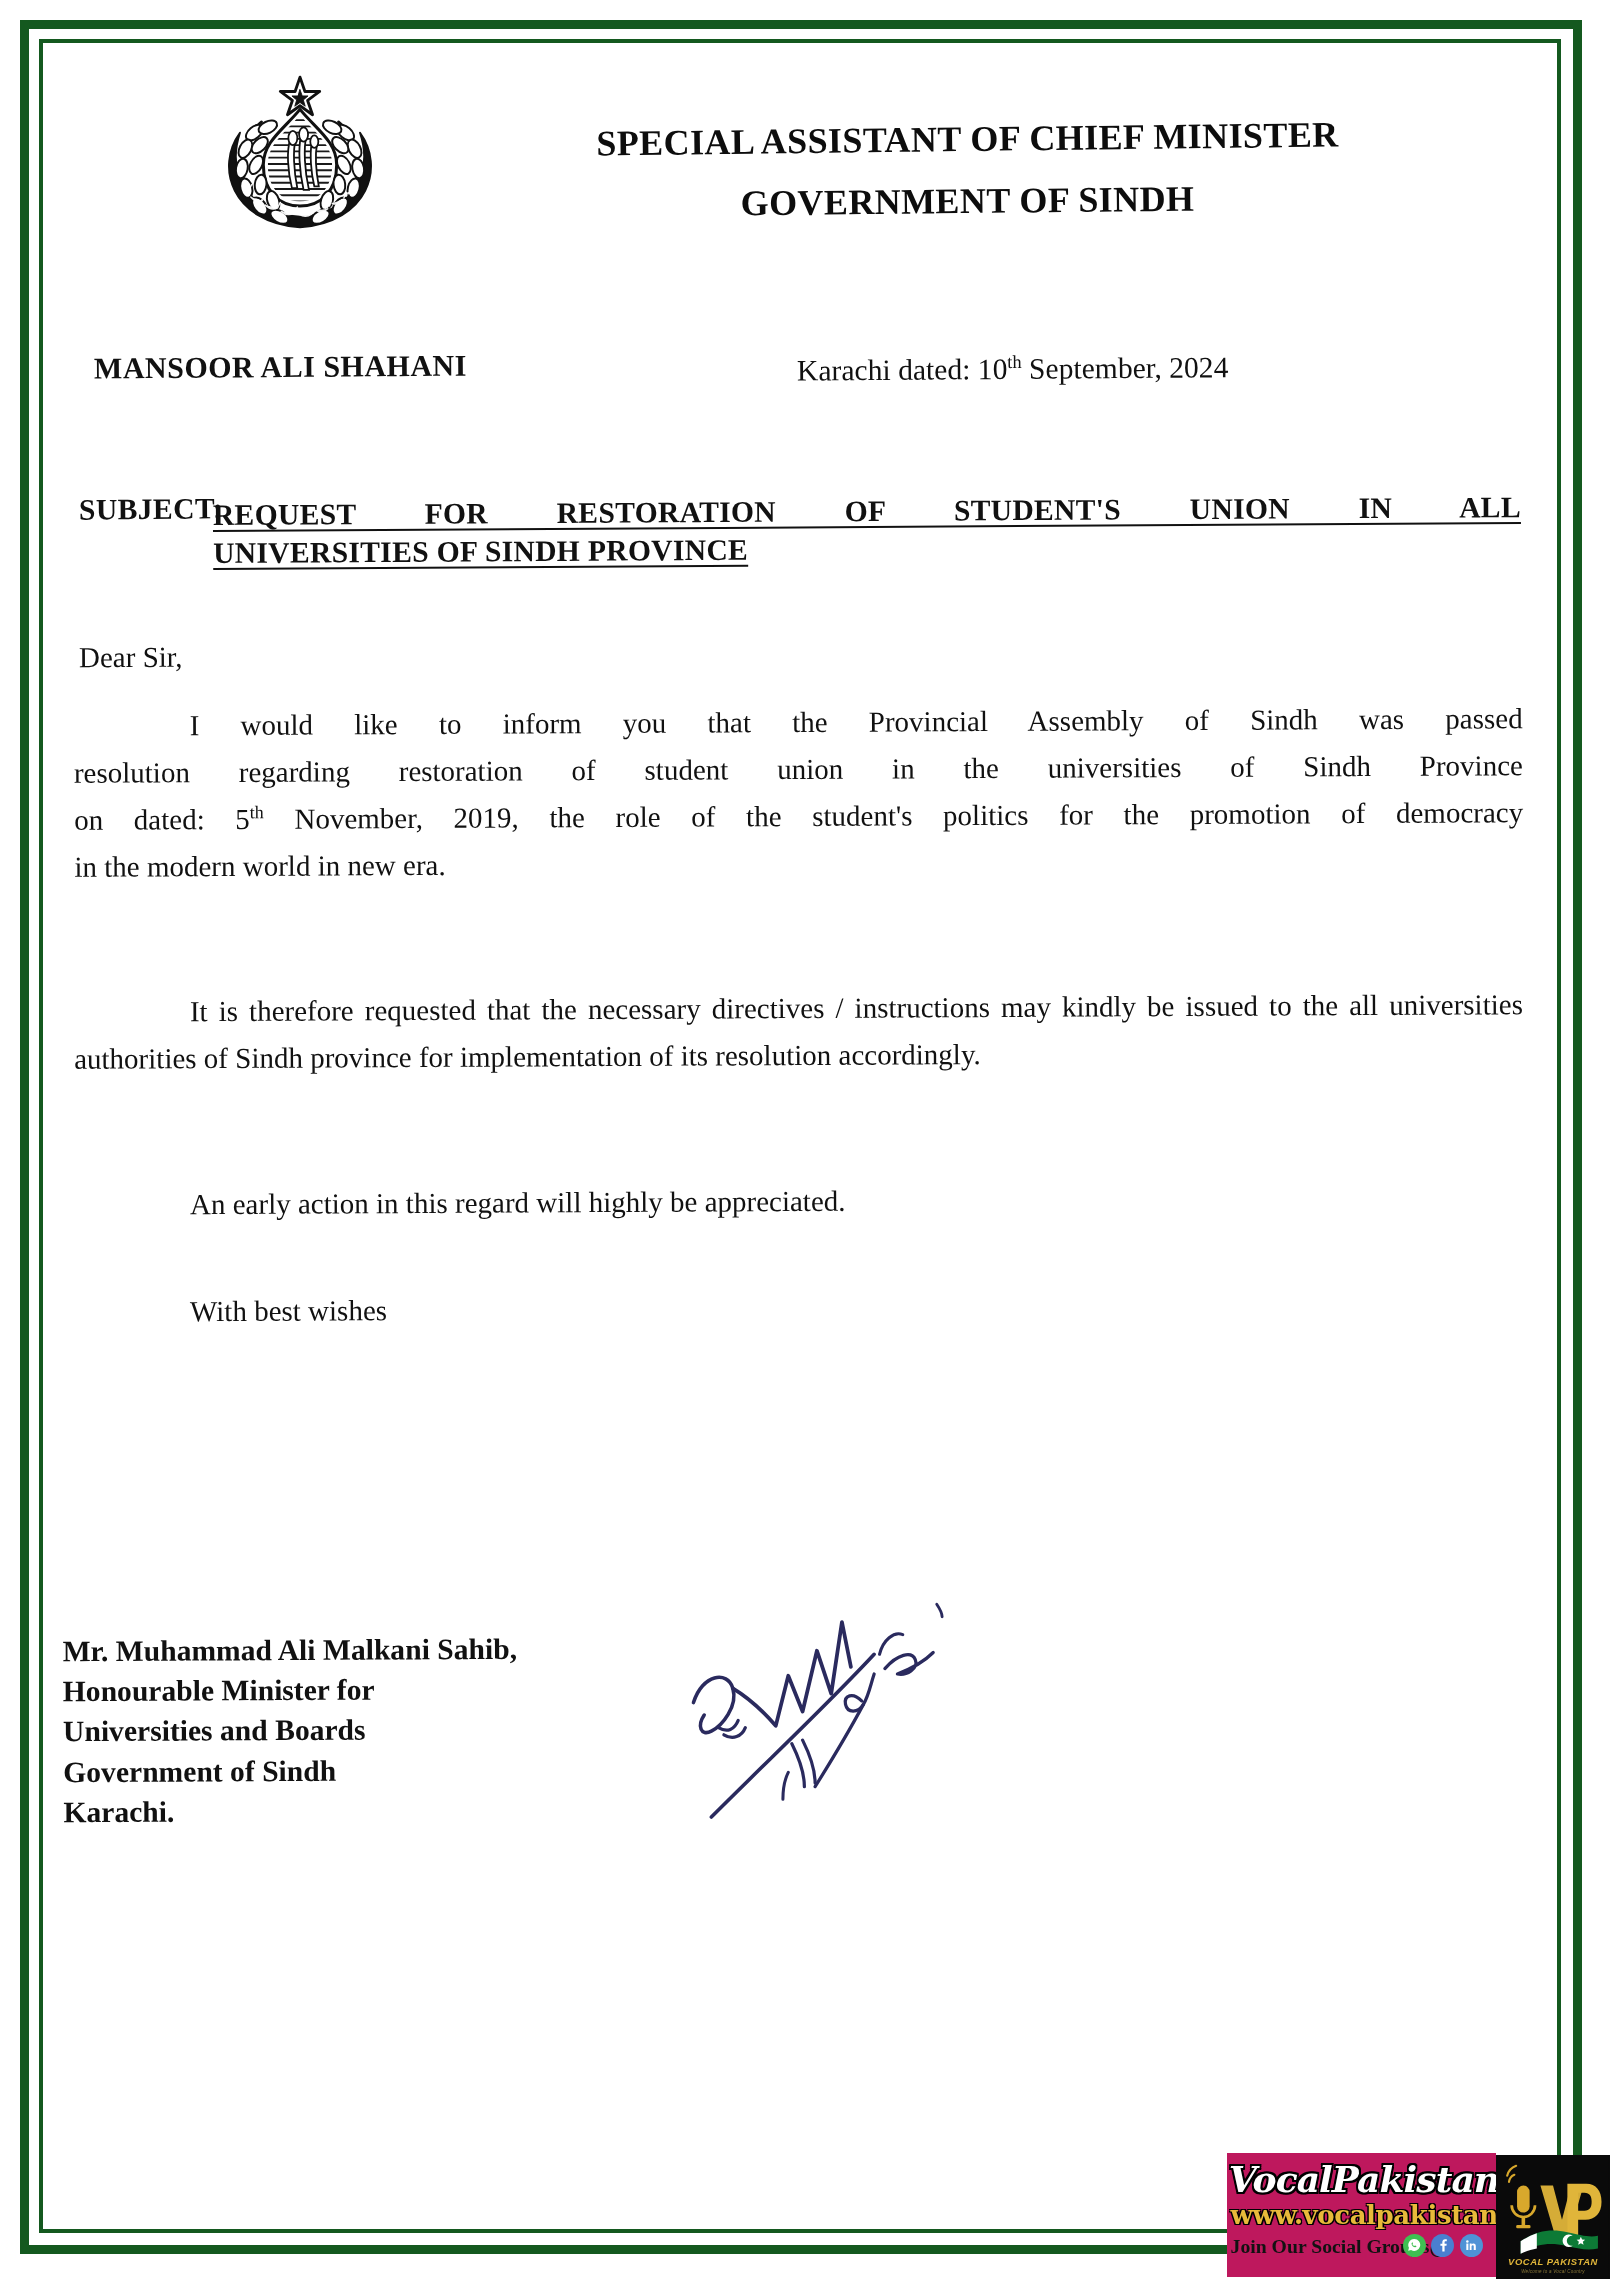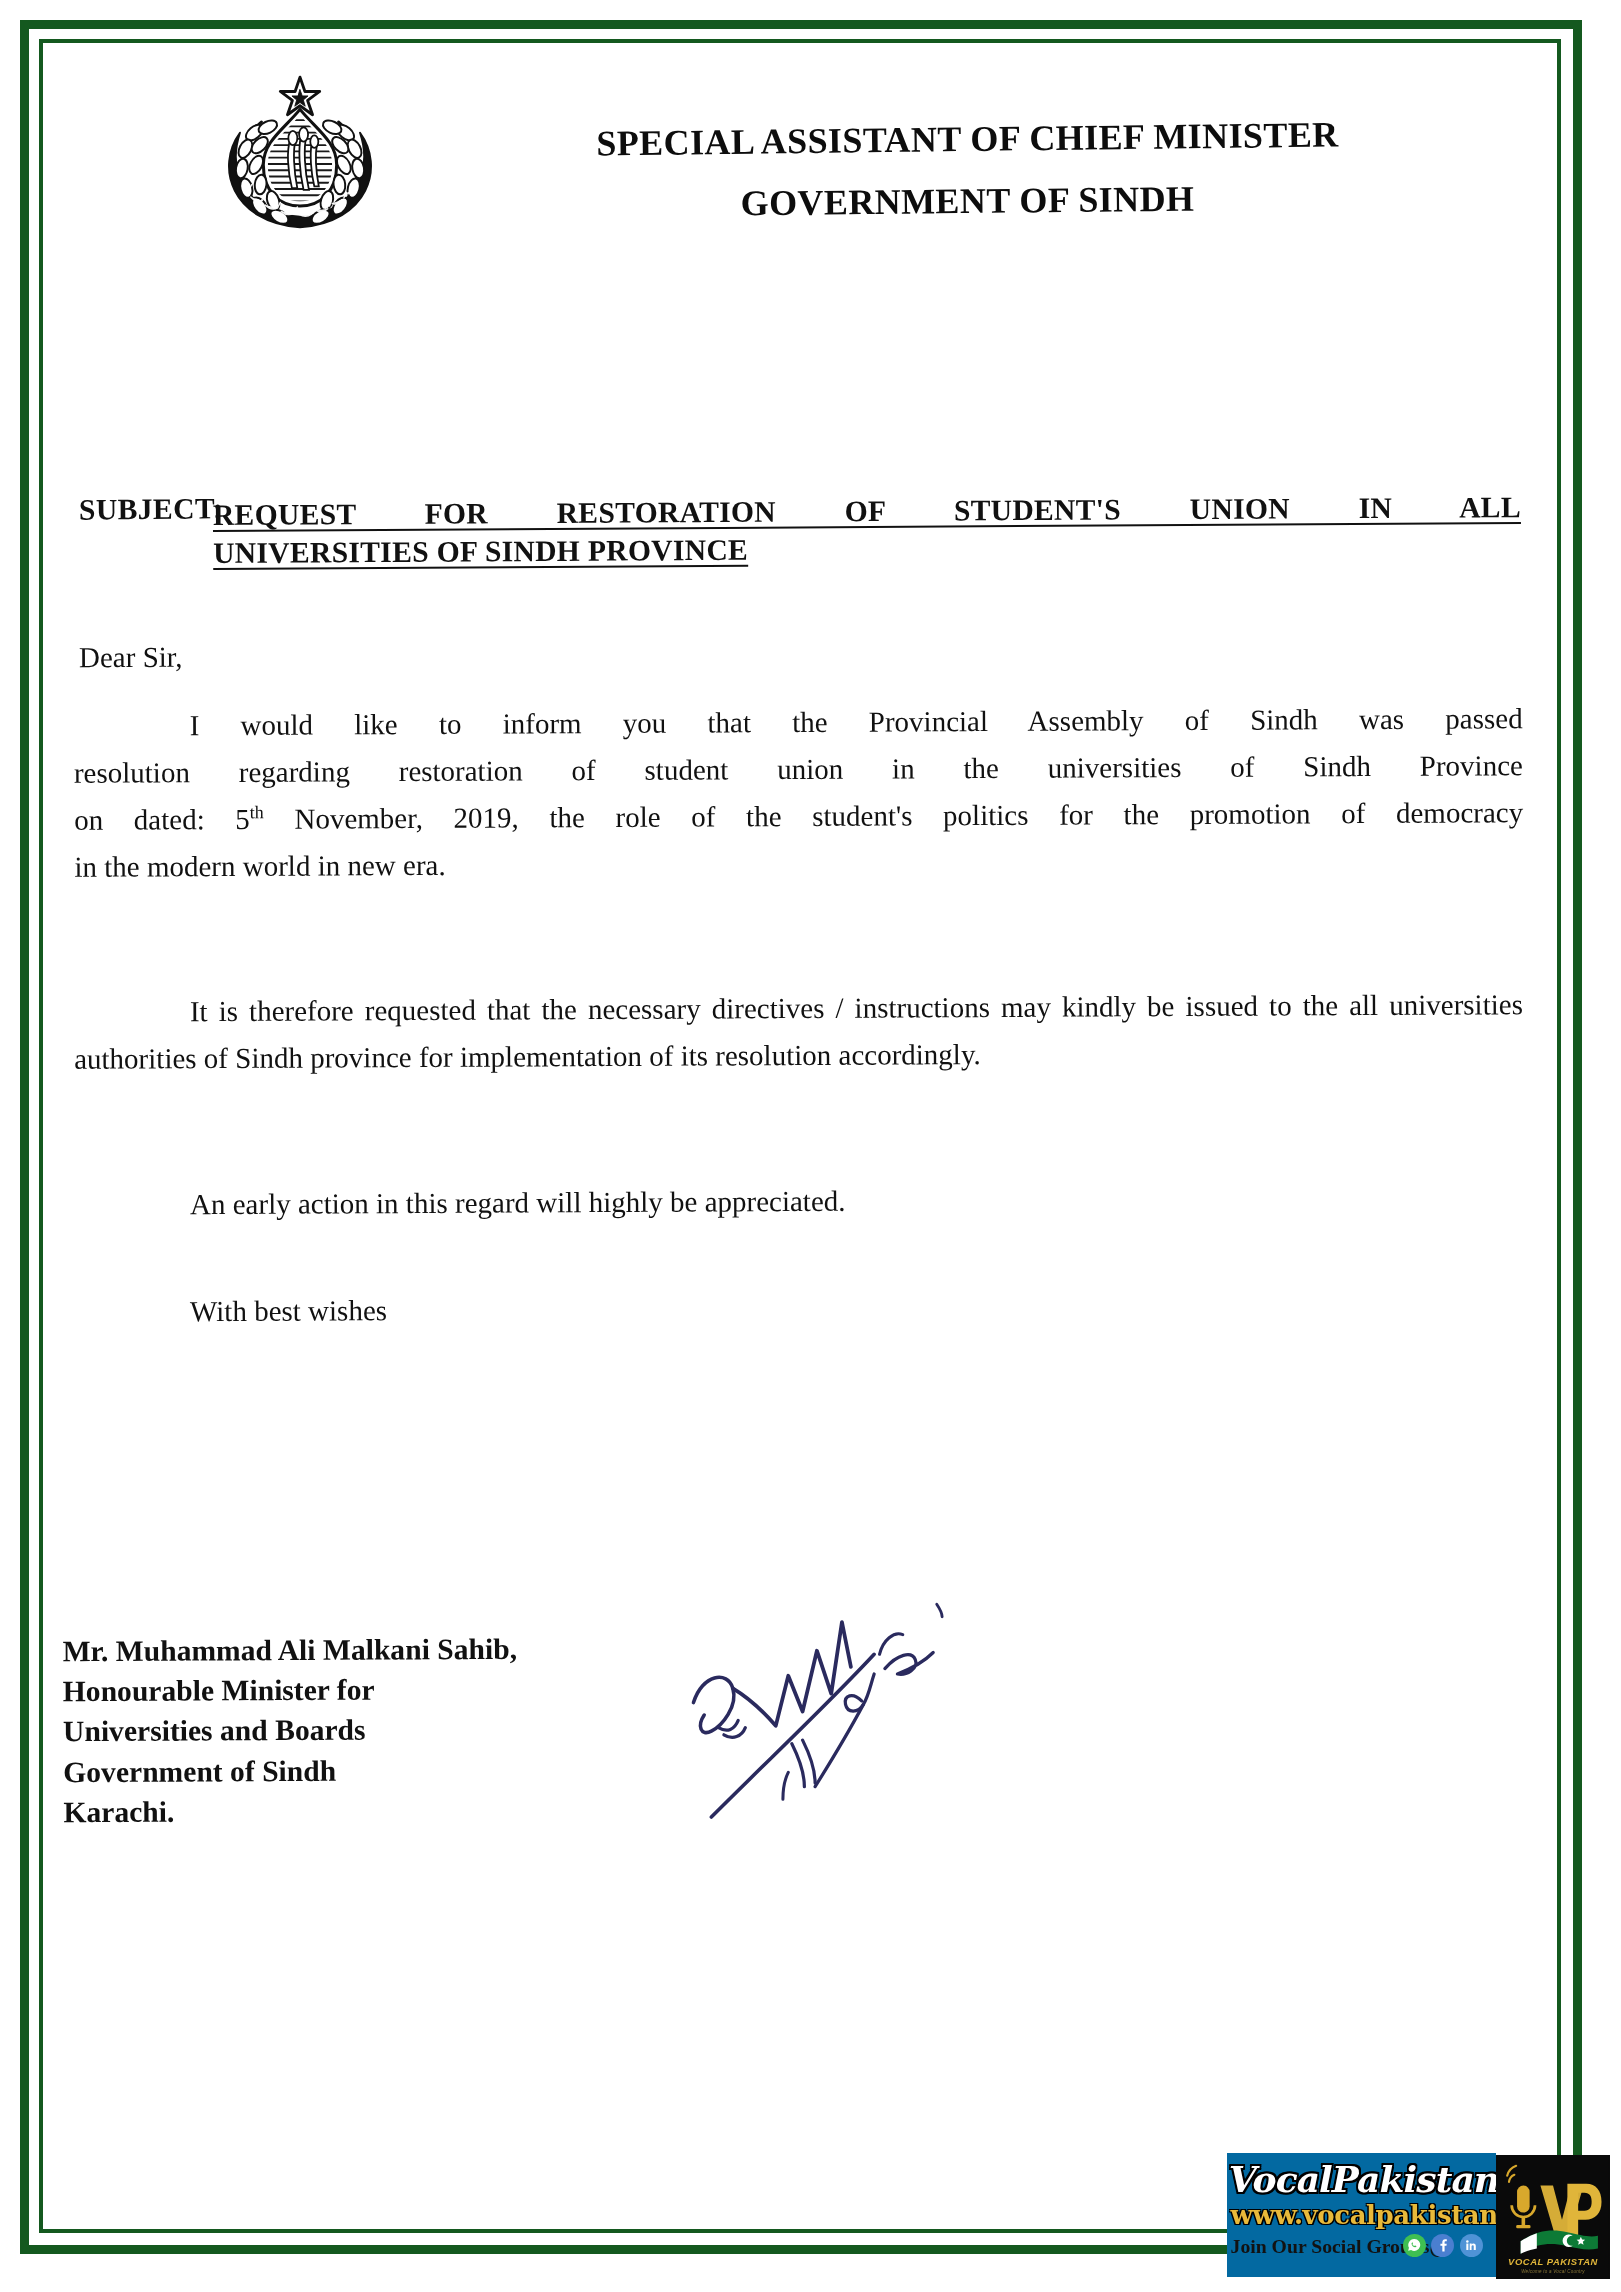--- a/index.html
+++ b/index.html
@@ -245,21 +245,21 @@
     top: 2153px;
     width: 380px;
     height: 124px;
   }
   .wm-text {
     position: absolute;
     left: 0;
     top: 0;
     width: 269px;
     height: 124px;
-    background: #0369a1;
+    background: #be185d;
   }
   .wm-brand {
     position: absolute;
     left: 1.8px;
     top: 5.4px;
     font-family: "DejaVu Serif", "Liberation Serif", serif;
     font-style: italic;
     font-weight: bold;
     font-size: 36px;
     color: #ffffff;
@@ -431,20 +431,24 @@
           </g>
         </svg>
       </div>
 
       <div class="org-titles">
         <div class="org-line1">SPECIAL ASSISTANT OF CHIEF MINISTER</div>
         <div class="org-line2">GOVERNMENT OF SINDH</div>
       </div>
     </div>
 
+    <div class="name-date-row">
+      <div class="officer-name">MANSOOR ALI SHAHANI</div>
+      <div class="date-line"><span>Karachi dated: </span><span>10</span><sup>th</sup><span> September, 2024</span></div>
+    </div>
 
     <div class="subject-block">
       <div class="subject-label">SUBJECT:</div>
       <div class="subject-text">
         <span class="ln1">REQUEST FOR RESTORATION OF STUDENT'S UNION IN ALL</span>
         <span class="ln2">UNIVERSITIES OF SINDH PROVINCE</span>
       </div>
     </div>
 
     <div class="salutation">Dear Sir,</div>

